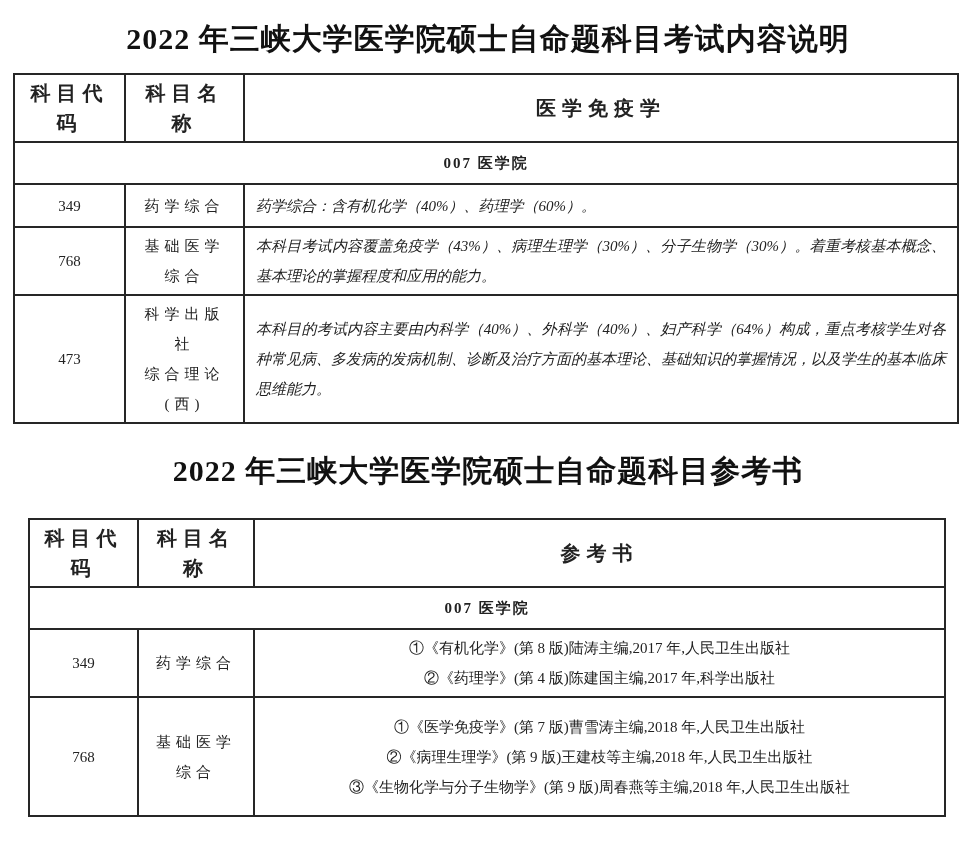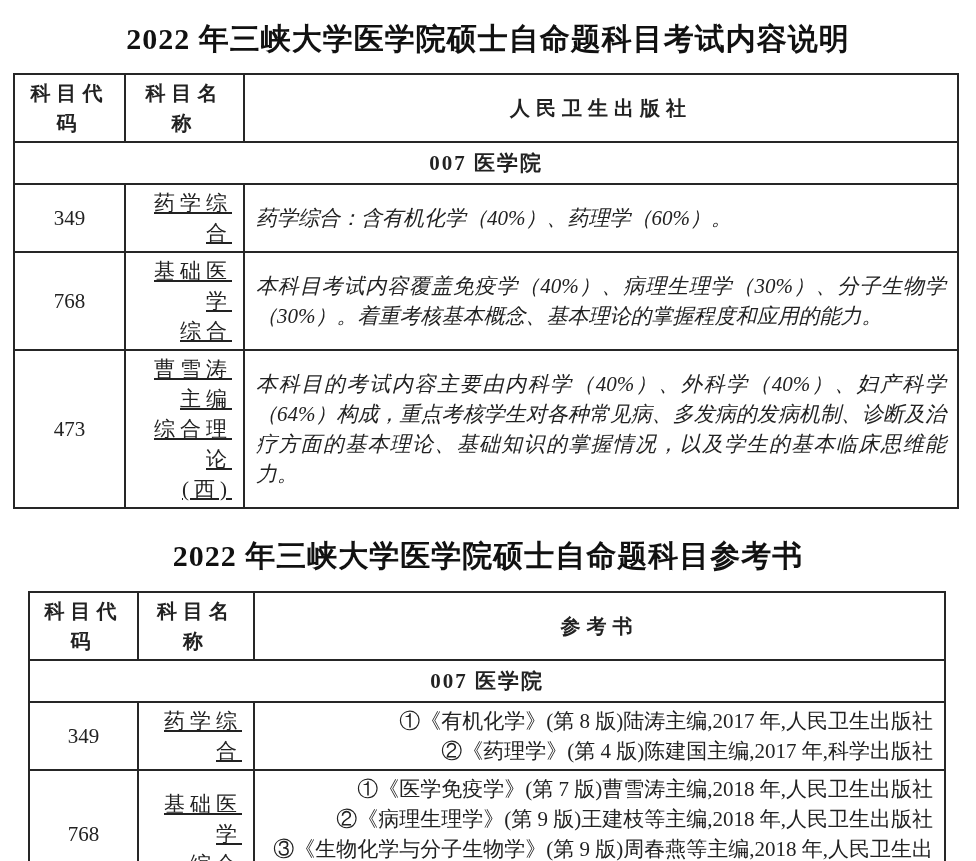--- a/index.html
+++ b/index.html
@@ -13,32 +13,32 @@
     overflow:hidden;
   }
   .doc-title{
     text-align:center;
     font-size:30px;
     font-weight:bold;
     letter-spacing:1px;
     color:#111;
   }
   .title-1{margin:19px 0 13px 0;}
-  .title-2{margin:27px 0 14px 0;}
+  .title-2{margin:27px 0 26px 0;}
 
   table.subject-table{
     border-collapse:collapse;
     table-layout:fixed;
   }
   table.t1{margin-left:13px;width:944px;}
   table.t2{margin-left:28px;width:916px;}
   .subject-table td,.subject-table th{
     border:2px solid #262626;
     vertical-align:middle;
-    font-size:21px;
+    font-size:15px;
     line-height:30px;
     color:#222;
     padding:3px 11px;
     overflow:hidden;
   }
   .subject-table th{
     font-weight:bold;
     text-align:center;
     letter-spacing:6px;
     font-size:20px;
@@ -51,72 +51,71 @@
   .t2 .r-row1{height:61px;}
   .t2 .r-row2{height:119px;}
 
   .cell-group{
     text-align:center;
     font-weight:bold;
     letter-spacing:2px;
   }
   .cell-code{text-align:center;margin-top:11px;}
   .cell-name{
-    text-align:right;
+    text-align:center;
     padding-left:13px;
     letter-spacing:5px;
     white-space:pre-line;
-    text-decoration:underline;
   }
   .cell-desc{
     text-align:justify;
     text-justify:inter-character;
     font-style:italic;
   }
   .cell-refs{
-    text-align:right;
+    text-align:center;
     white-space:pre-line;
   }
 </style>
 </head>
 <body>
 
 <div class="page">
 
   <div class="doc-title title-1">2022 年三峡大学医学院硕士自命题科目考试内容说明</div>
 
   <table class="subject-table t1">
     <colgroup>
       <col style="width:111px">
         <col style="width:119px">
         <col style="width:714px">
     </colgroup>
     <tbody>
         <tr class="r-head">
       <th>科目代码</th>
       <th>科目名称</th>
-      <th>人民卫生出版社</th>
+      <th>医学免疫学</th>
     </tr>
     <tr class="r-group">
       <td class="cell-group" colspan="3">007 医学院</td>
     </tr>
     <tr class="r-row1">
       <td class="cell-code">349</td>
       <td class="cell-name">药学综合</td>
       <td class="cell-desc">药学综合：含有机化学（40%）、药理学（60%）。</td>
     </tr>
     <tr class="r-row2">
       <td class="cell-code">768</td>
       <td class="cell-name">基础医学
 综合</td>
-      <td class="cell-desc">本科目考试内容覆盖免疫学（40%）、病理生理学（30%）、分子生物学（30%）。着重考核基本概念、基本理论的掌握程度和应用的能力。</td>
+      <td class="cell-desc">本科目考试内容覆盖免疫学（43%）、病理生理学（30%）、分子生物学（30%）。着重考核基本概念、基本理论的掌握程度和应用的能力。</td>
     </tr>
     <tr class="r-row3">
       <td class="cell-code">473</td>
-      <td class="cell-name">曹雪涛主编
+      <td class="cell-name">科学出版社
 综合理论
 (西)</td>
       <td class="cell-desc">本科目的考试内容主要由内科学（40%）、外科学（40%）、妇产科学（64%）构成，重点考核学生对各种常见病、多发病的发病机制、诊断及治疗方面的基本理论、基础知识的掌握情况，以及学生的基本临床思维能力。</td>
     </tr>
   </tbody>
     </table>
 
   <div class="doc-title title-2">2022 年三峡大学医学院硕士自命题科目参考书</div>
 
   <table class="subject-table t2">

